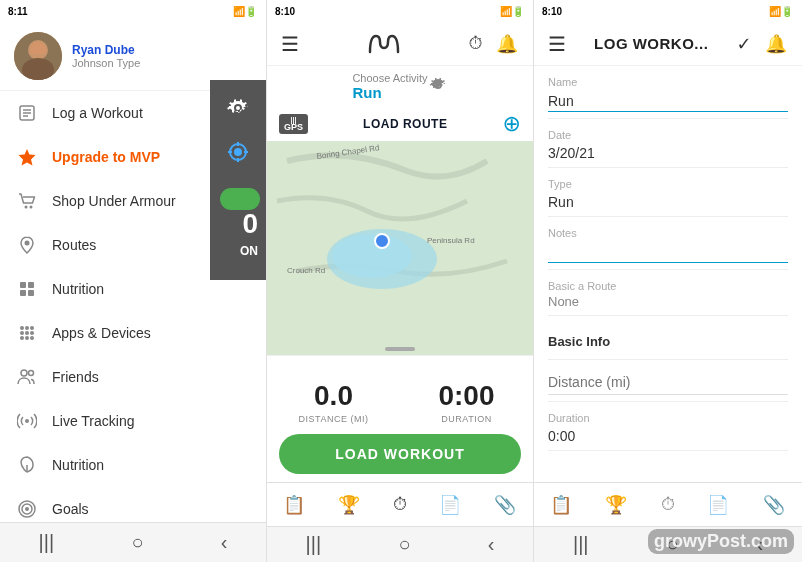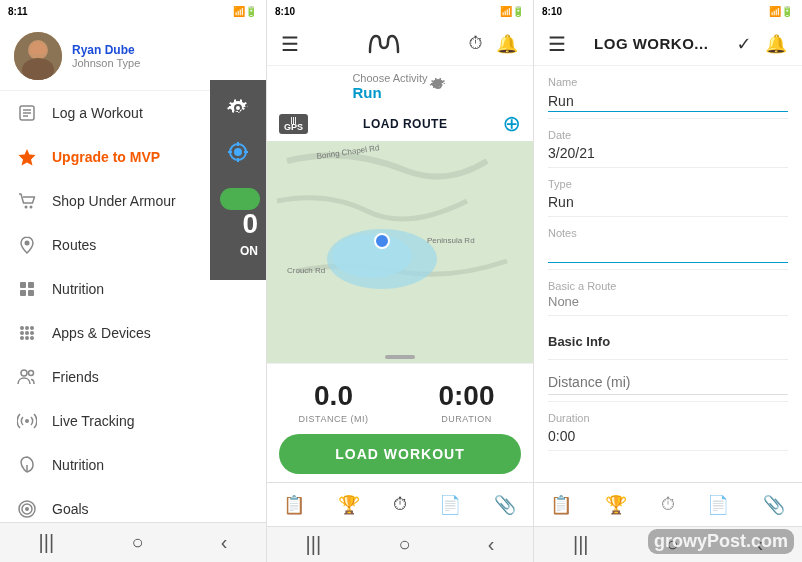--- a/index.html
+++ b/index.html
@@ -232,21 +232,21 @@
       position: absolute;
       bottom: 4px; left: 50%;
       transform: translateX(-50%);
       width: 30px; height: 4px;
       background: #aaa;
       border-radius: 2px;
     }
 
     .stats-row {
       display: flex;
-      padding: 16px 0 4px;
+      padding: 24px 0 4px;
       border-top: 1px solid #f0f0f0;
     }
     .stat-block {
       flex: 1;
       display: flex;
       flex-direction: column;
       align-items: center;
     }
     .stat-value { font-size: 28px; font-weight: 700; color: #222; }
     .stat-label { font-size: 9px; color: #888; letter-spacing: 0.5px; margin-top: 2px; }

